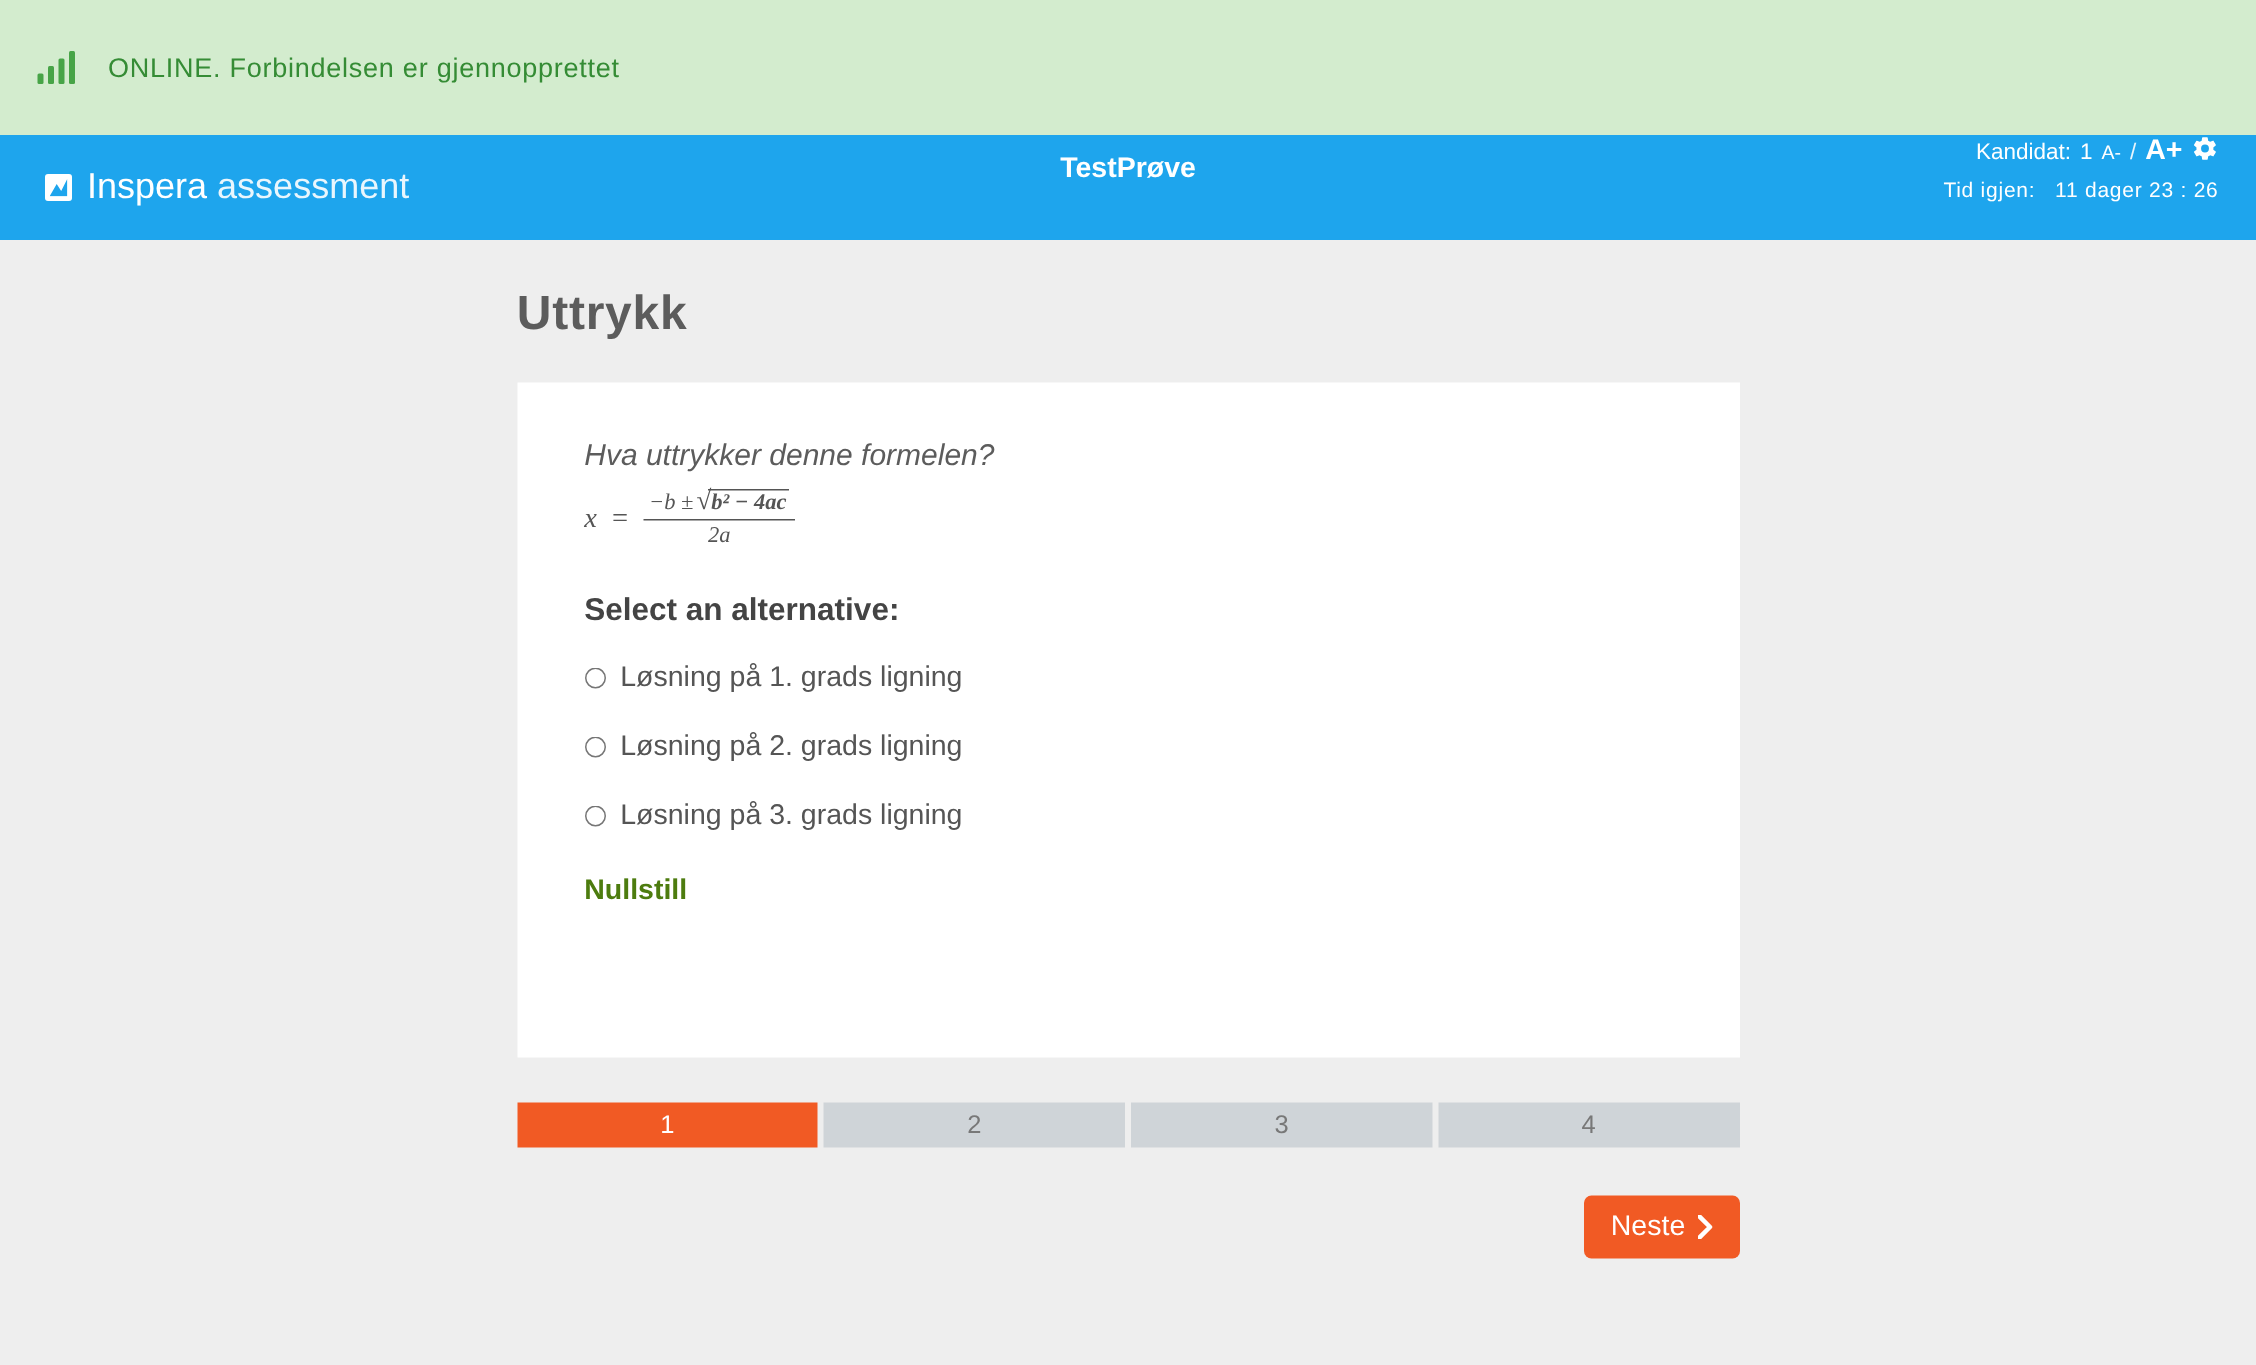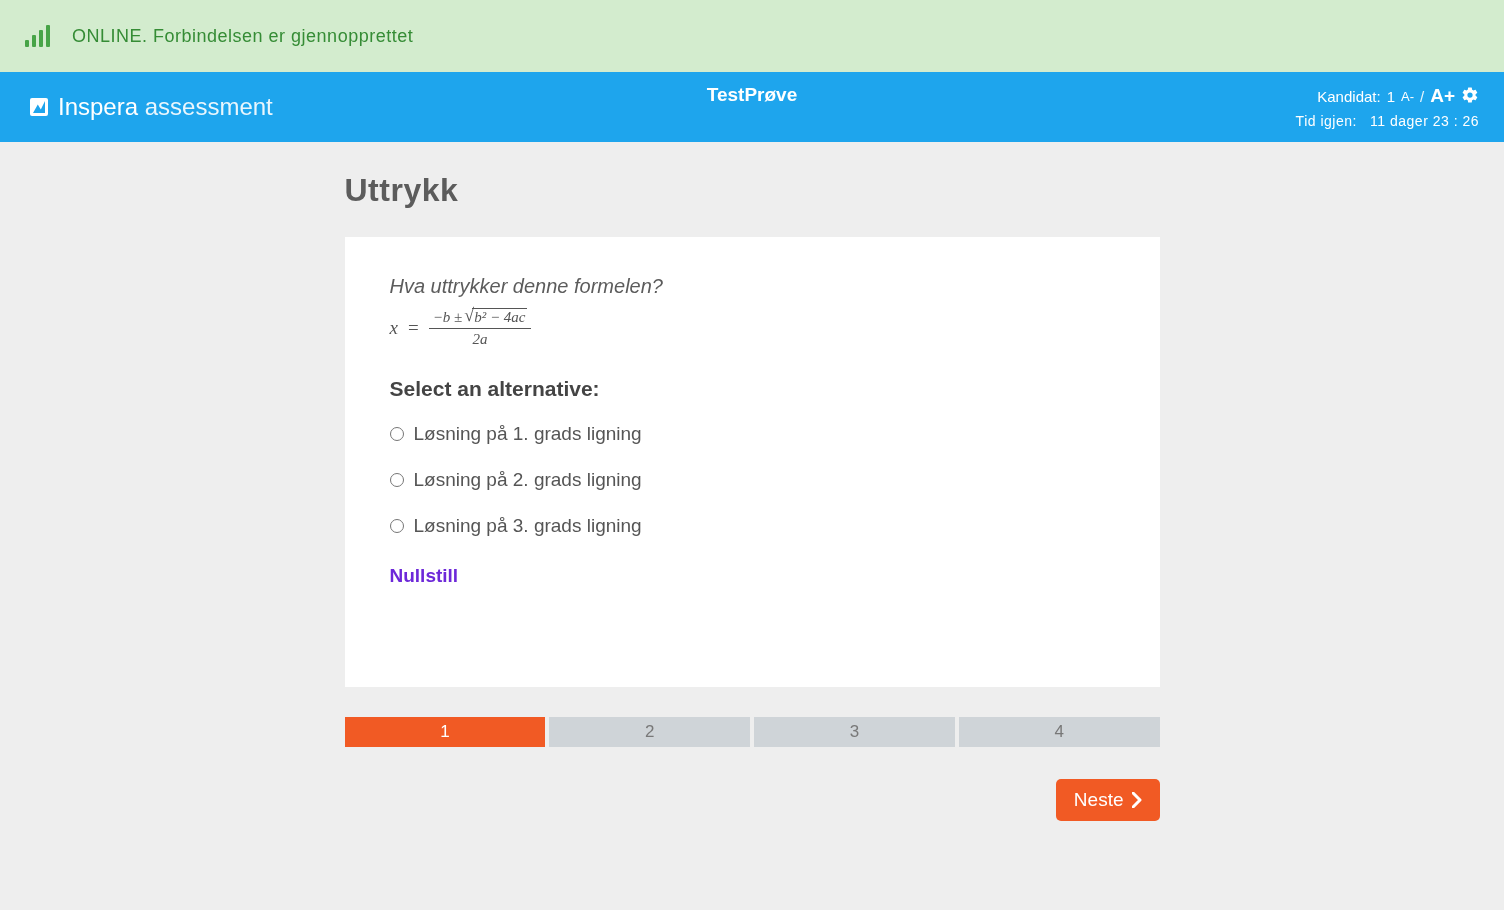--- a/index.html
+++ b/index.html
@@ -7,21 +7,21 @@
   body {
     font-family: Arial, Helvetica, sans-serif;
     background: #eeeeee;
     color: #333;
     overflow-y: scroll;
   }
 
   
   .status-bar {
     background: #d3ecce;
-    height: 72px;
+    height: 90px;
     display: flex;
     align-items: center;
     padding-left: 25px;
     gap: 22px;
   }
   .signal-icon {
     display: flex;
     align-items: flex-end;
     gap: 3px;
     height: 22px;
@@ -73,21 +73,20 @@
     top: 12px;
     font-size: 19px;
     font-weight: 600;
   }
 
   .header-right {
     margin-left: auto;
     text-align: right;
     display: flex;
     flex-direction: column;
-    justify-content: center;
     gap: 6px;
     font-size: 15px;
   }
   .header-right .line1 {
     display: flex;
     align-items: center;
     justify-content: flex-end;
     gap: 6px;
   }
   .header-right .a-minus { font-size: 13px; }
@@ -143,21 +142,21 @@
   .frac .num {
     border-bottom: 1px solid #555;
     padding: 0 4px 2px;
     display: flex;
     align-items: flex-end;
     gap: 2px;
   }
   .frac .den { padding-top: 2px; }
   .sqrt-wrap { display:inline-flex; align-items:stretch; }
   .sqrt-sym { font-style: normal; font-size: 18px; line-height: 14px; margin-right:-2px;}
-  .sqrt-bar { border-top: 1px solid #555; padding: 0 2px; display:inline-flex; align-items:flex-end;}
+  .sqrt-bar { border-top: 1px solid #555; padding: 0 2px; display:inline-flex; align-items:flex-end;font-weight:bold;}
 
   .select-heading {
     font-size: 21px;
     font-weight: 700;
     color: #444;
     margin-bottom: 22px;
   }
 
   .alt-list { list-style: none; }
   .alt-item {
@@ -166,21 +165,21 @@
     gap: 10px;
     font-size: 19px;
     color: #555;
     margin-bottom: 24px;
   }
   .alt-item input[type=radio]{
     width: 14px; height: 14px;
   }
 
   .reset-link {
-    color: #6d28d9;
+    color: #4d7c0f;
     font-size: 19px;
     font-weight: 600;
     cursor: pointer;
     display: inline-block;
     margin-top: 4px;
   }
 
   
   .pager {
     display: flex;

